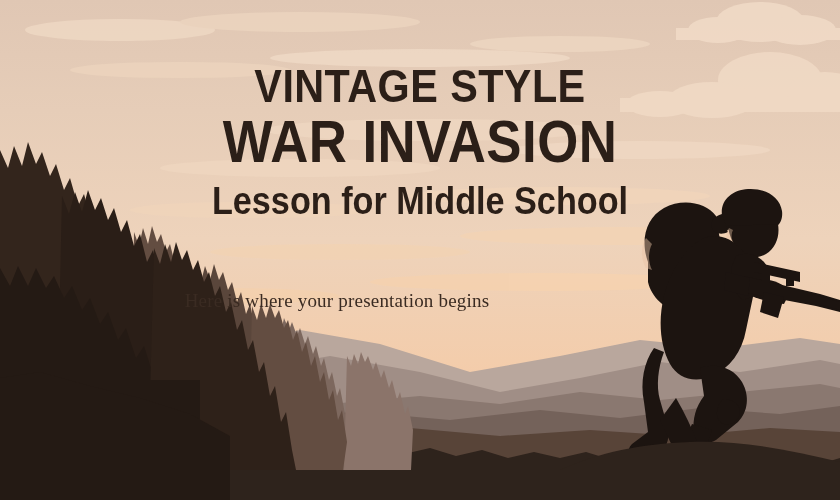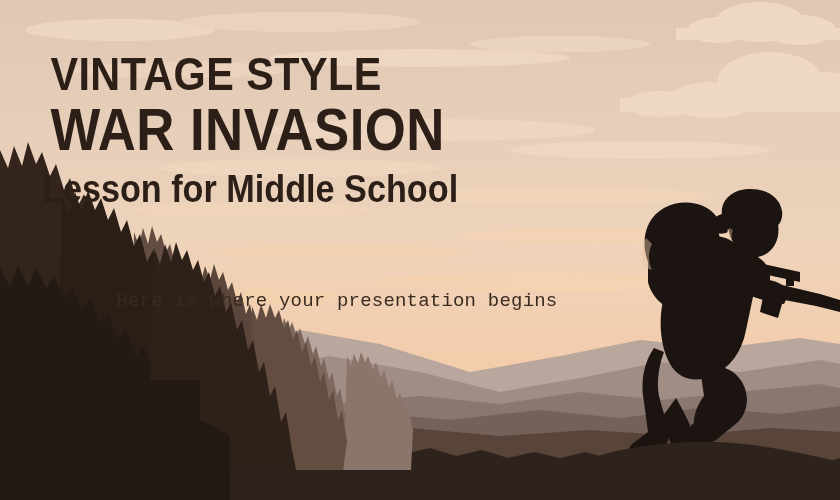--- a/index.html
+++ b/index.html
@@ -25,23 +25,23 @@
   .text-layer {
     position: absolute;
     inset: 0;
     width: 840px;
     height: 500px;
     pointer-events: none;
   }
   .title-block {
     position: absolute;
     left: 0;
-    top: 51px;
-    width: 840px;
-    text-align: left;
+    top: 63px;
+    width: 840px;
+    text-align: center;
   }
   .t-line1, .t-line2 {
     color: #2b1f18;
     font-family: "Liberation Sans Narrow", "Liberation Sans", sans-serif;
     font-weight: 700;
     letter-spacing: 0.5px;
     line-height: 0.98;
     transform: scaleX(0.88);
     transform-origin: center center;
     white-space: nowrap;
@@ -59,21 +59,21 @@
     transform-origin: center center;
     white-space: nowrap;
   }
   .tagline {
     position: absolute;
     left: 0;
     top: 290px;
     width: 674px;
     text-align: center;
     color: #3a2b22;
-    font-family: Liberation Mono, monospace;
+    font-family: Liberation Serif, serif;
     font-weight: 400;
     font-size: 19px;
     letter-spacing: 0.2px;
   }
 </style>
 </head>
 <body>
 
 <div id="slide">
 

